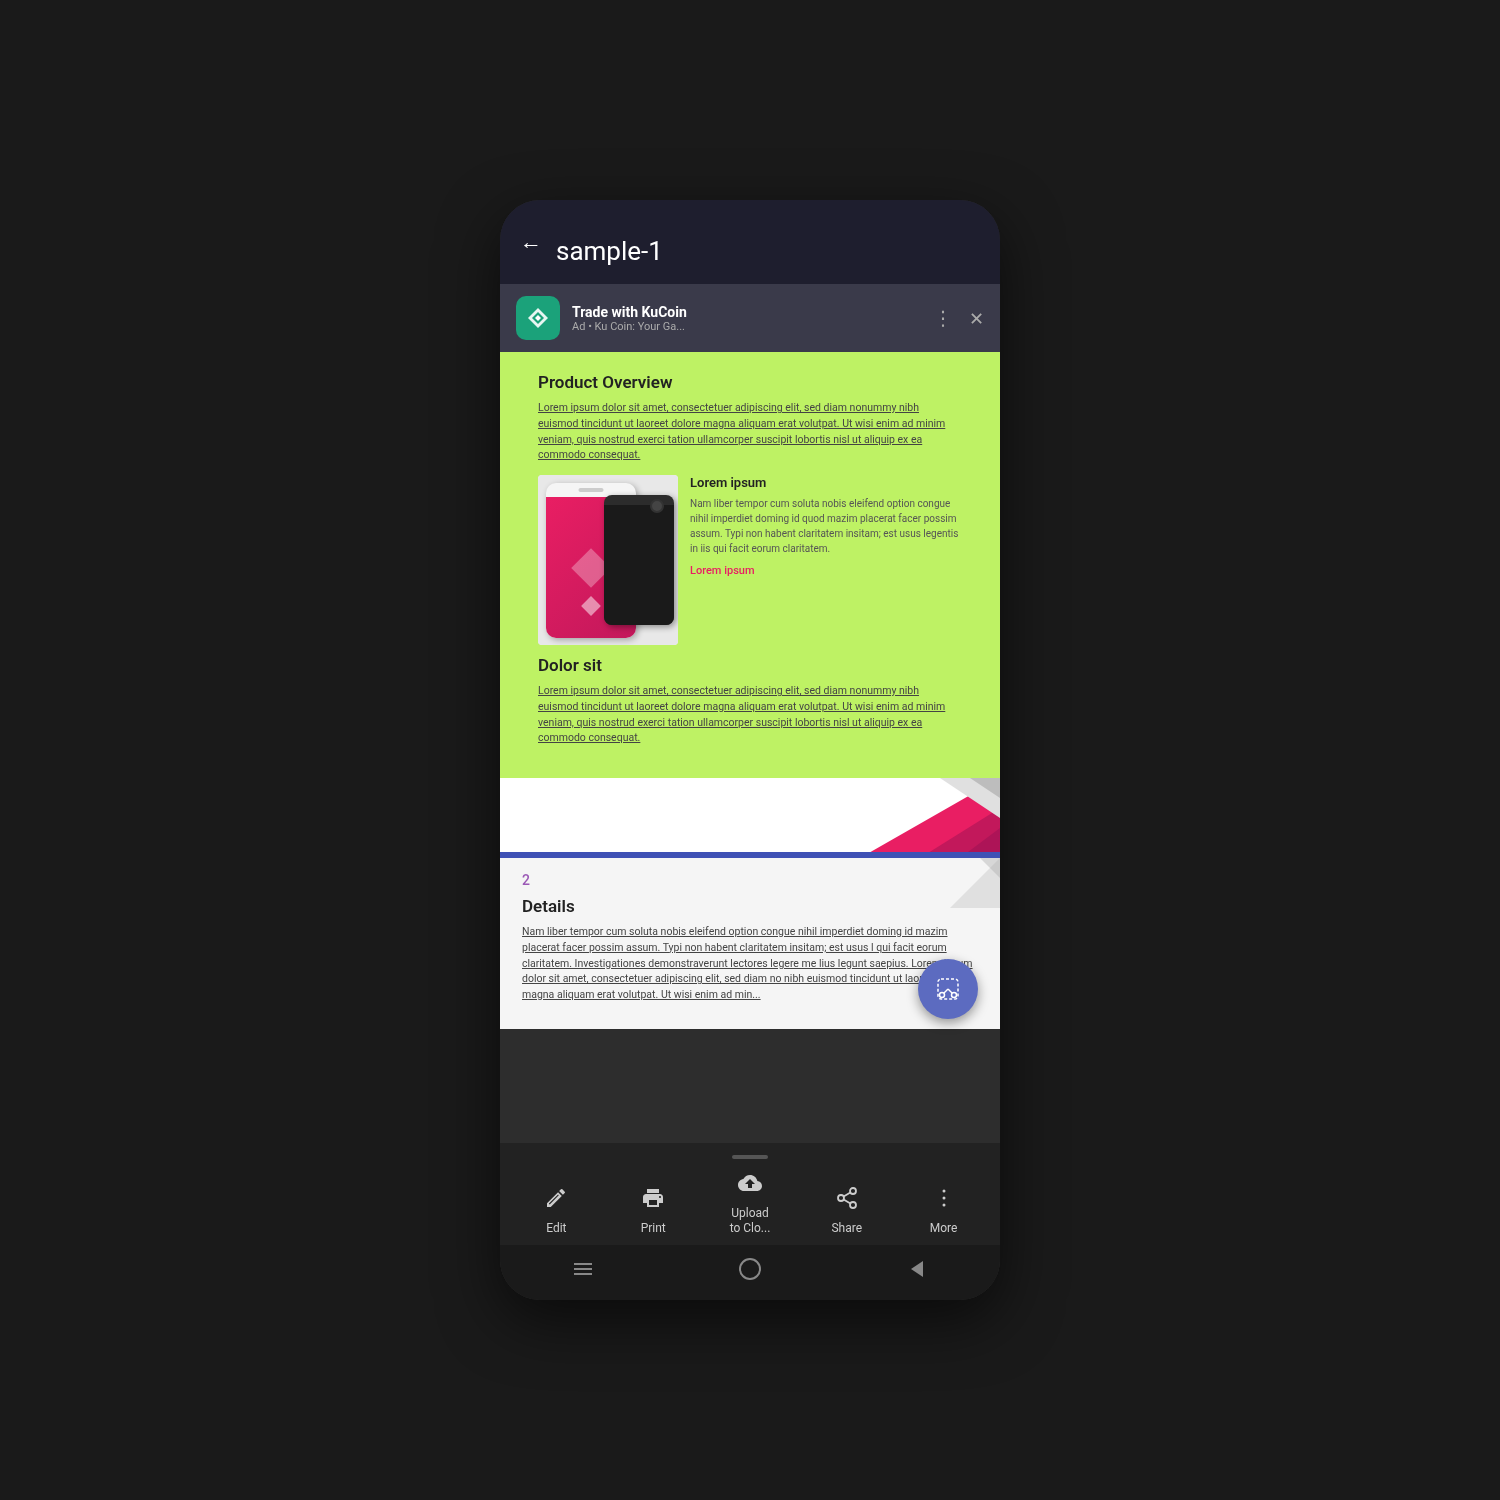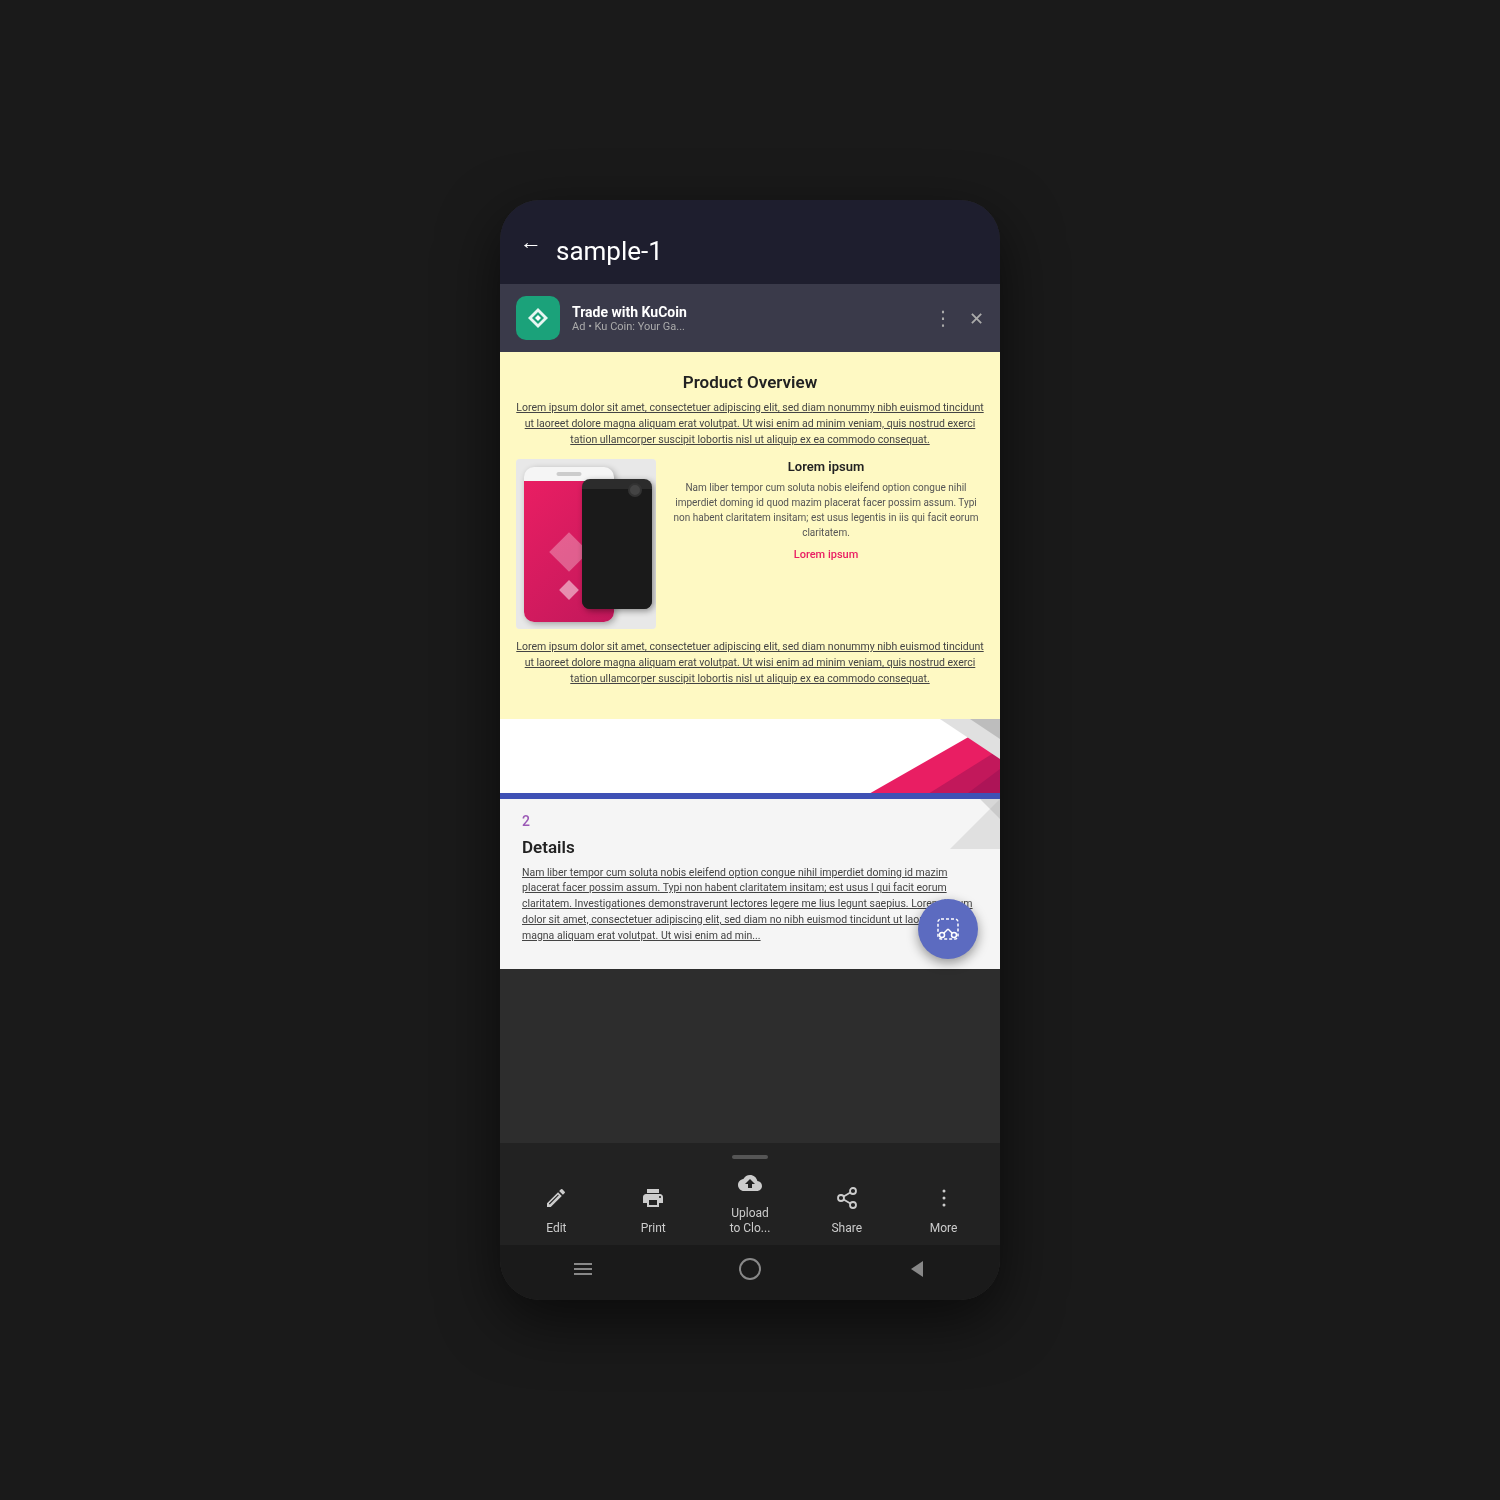--- a/index.html
+++ b/index.html
@@ -110,24 +110,23 @@
     
     .content-area {
       flex: 1;
       overflow: hidden;
       display: flex;
       flex-direction: column;
     }
 
     
     .page1 {
-      background: #fef9c3;
-      padding: 20px 16px;
-      flex-shrink: 0;
-      text-align: center;
+      background: #bef264;
+      padding: 20px 38px;
+      flex-shrink: 0;
     }
 
     .section-title {
       font-size: 17px;
       font-weight: 600;
       color: #222222;
       margin-bottom: 8px;
     }
 
     .body-text {
@@ -468,20 +467,21 @@
           </div>
         </div>
 
         <div class="right-col">
           <div class="lorem-title">Lorem ipsum</div>
           <div class="lorem-text">Nam liber tempor cum soluta nobis eleifend option congue nihil imperdiet doming id quod mazim placerat facer possim assum. Typi non habent claritatem insitam; est usus legentis in iis qui facit eorum claritatem.</div>
           <div class="lorem-link">Lorem ipsum</div>
         </div>
       </div>
 
+      <div class="section-title">Dolor sit</div>
       <div class="body-text">Lorem ipsum dolor sit amet, consectetuer adipiscing elit, sed diam nonummy nibh euismod tincidunt ut laoreet dolore magna aliquam erat volutpat. Ut wisi enim ad minim veniam, quis nostrud exerci tation ullamcorper suscipit lobortis nisl ut aliquip ex ea commodo consequat.</div>
     </div>
 
     <div class="page1-bottom">
 
       <svg class="pink-decoration" viewBox="0 0 200 80" xmlns="http://www.w3.org/2000/svg">
         <polygon points="60,80 200,0 200,80" fill="#e91e63"></polygon>
         <polygon points="120,80 200,30 200,80" fill="#c2185b"></polygon>
         <polygon points="160,80 200,50 200,80" fill="#ad1457"></polygon>
 

